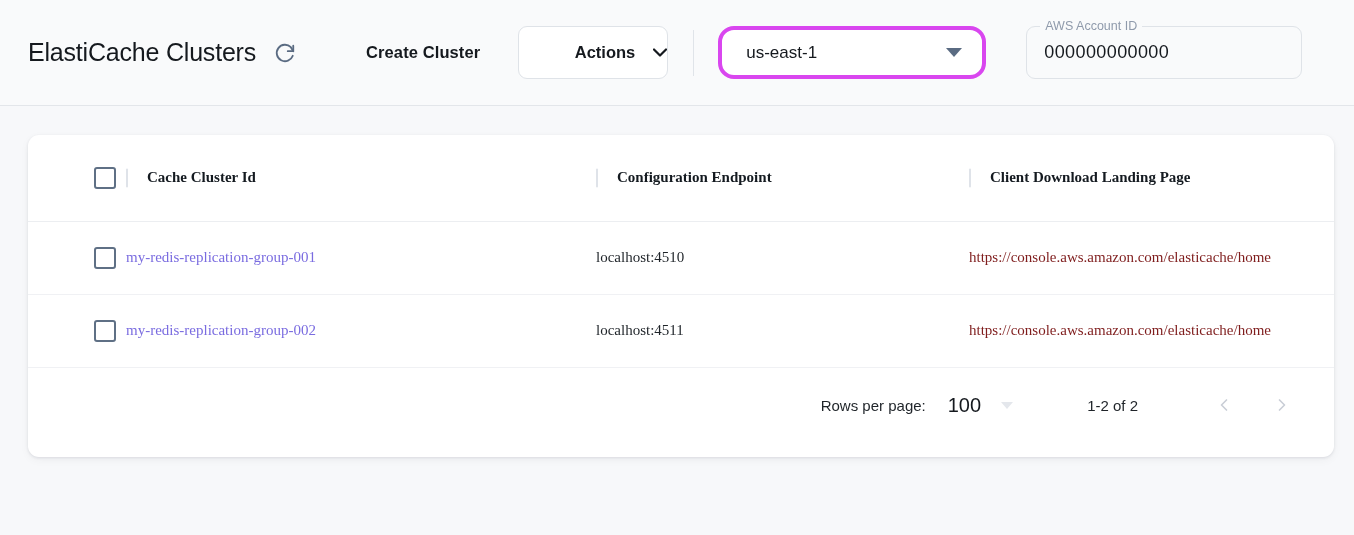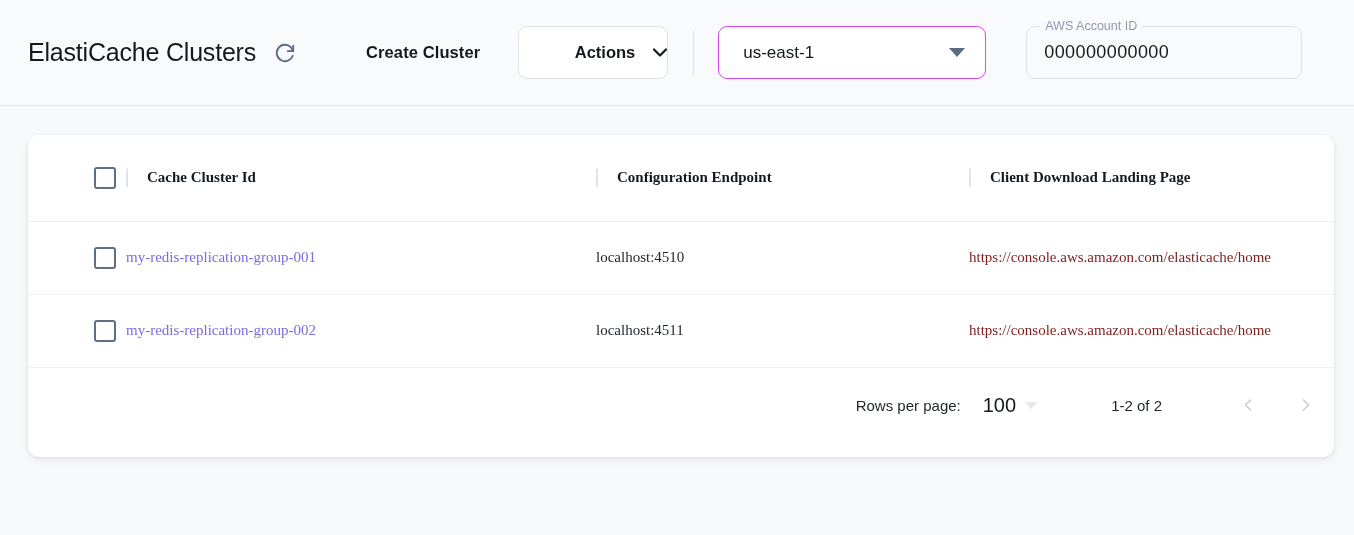--- a/index.html
+++ b/index.html
@@ -95,22 +95,22 @@
     width: 1px;
     height: 46px;
     background: #e0e4e9;
     margin-left: 25px;
   }
 
   .region-select {
     margin-left: 24px;
     width: 268px;
     height: 53px;
-    border: 1px solid #d946ef;
-    border-radius: 9px;
+    border: 4px solid #d946ef;
+    border-radius: 16px;
     background: #ffffff;
     display: flex;
     align-items: center;
     padding: 0 20px 0 24px;
     cursor: pointer;
     position: relative;
   }
   .region-select .value {
     font-size: 17px;
     color: #15191e;
@@ -264,34 +264,34 @@
     overflow: hidden;
     white-space: nowrap;
   }
 
   
   .pagination {
     height: 75px;
     display: flex;
     align-items: center;
     justify-content: flex-end;
-    padding-right: 8px;
+    padding-right: 32px;
     gap: 0;
   }
 
   .rows-label {
     font-size: 15px;
     color: #1f2429;
     margin-right: 22px;
   }
 
   .rows-select {
     display: flex;
     align-items: center;
-    gap: 9px;
+    gap: 20px;
     cursor: pointer;
     margin-right: 74px;
   }
   .rows-select .rows-value {
     font-size: 20px;
     color: #15191e;
   }
   .rows-caret {
     width: 0; height: 0;
     border-left: 6px solid transparent;

